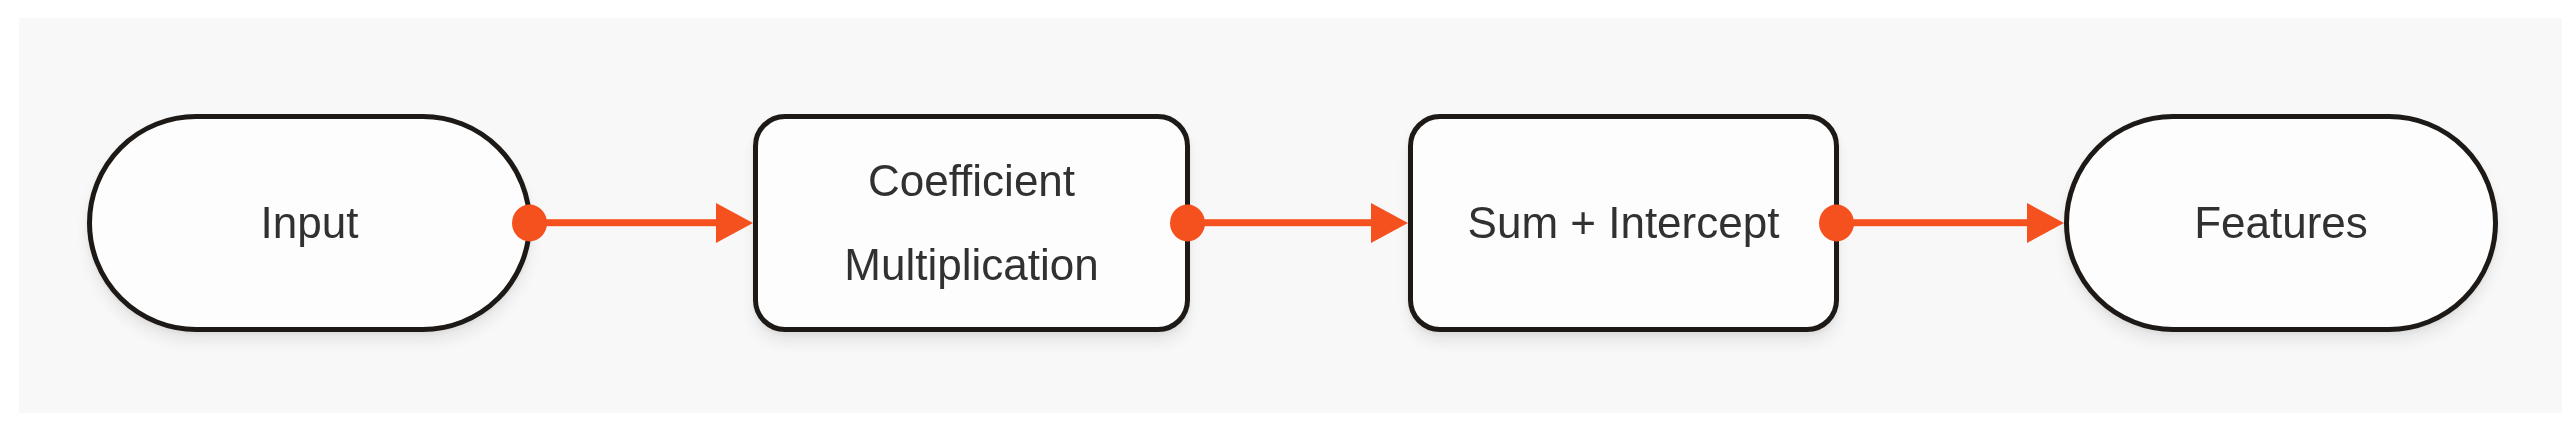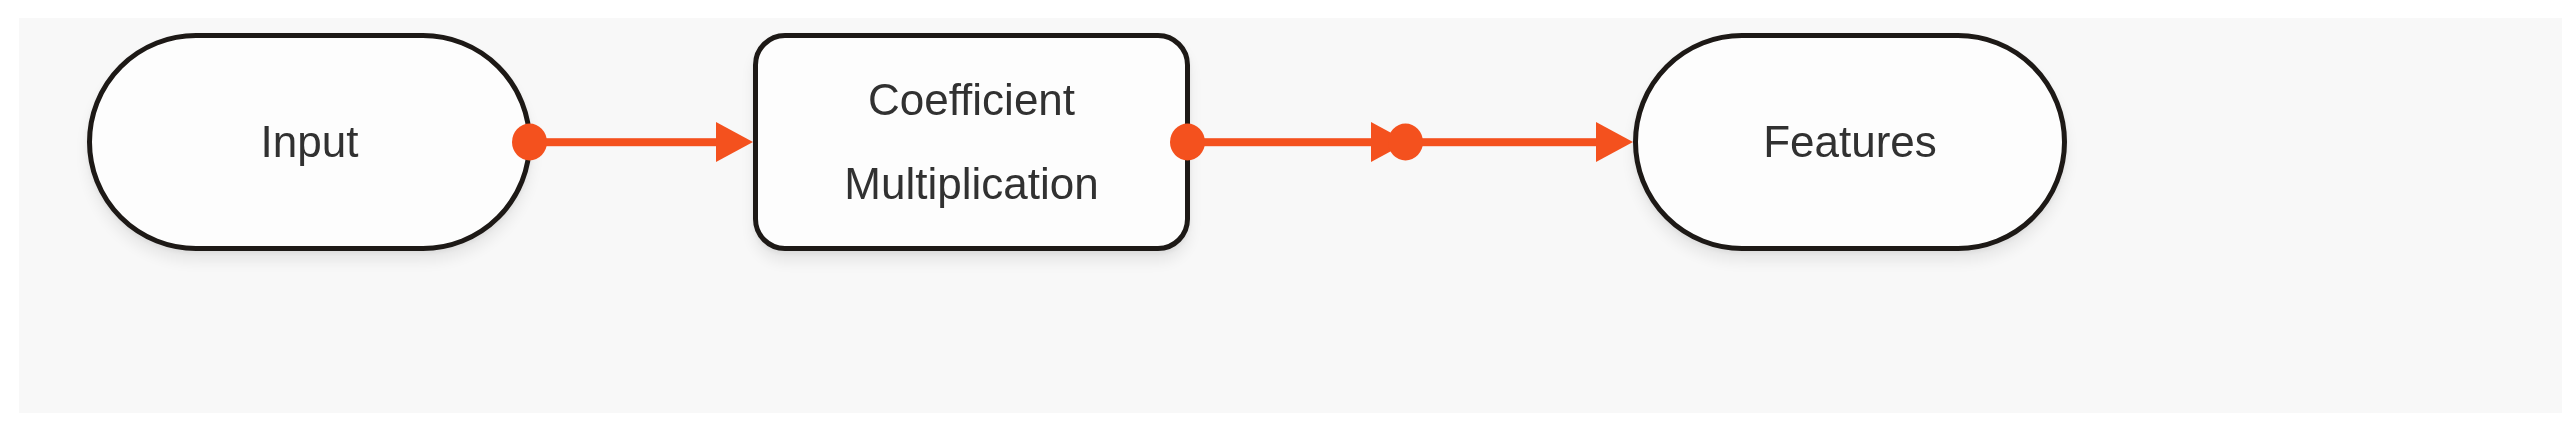--- a/index.html
+++ b/index.html
@@ -29,21 +29,21 @@
     left: 19px;
     top: 18px;
     right: 13.7px;
     bottom: 14.5px;
     background: var(--panel_background);
   }
   .flow {
     position: absolute;
     inset: 0;
     display: flex;
-    align-items: flex-start;
+    align-items: center;
     padding-left: 68px;
     padding-top: 15px;
   }
   .node {
     flex: none;
     height: 218px;
     background: var(--node_fill);
     border: 5.3px solid var(--node_border);
     display: flex;
     flex-direction: column;
@@ -123,20 +123,23 @@
         <span class="line">Coefficient</span>
         <span class="line">Multiplication</span>
       </div>
 
       <div class="connector c2">
         <span class="dot"></span>
         <span class="shaft"></span>
         <span class="head"></span>
       </div>
 
+      <div class="node rect n3">
+        <span class="line">Sum + Intercept</span>
+      </div>
 
       <div class="connector c3">
         <span class="dot"></span>
         <span class="shaft"></span>
         <span class="head"></span>
       </div>
 
       <div class="node stadium n4">
         <span class="line">Features</span>
       </div>

